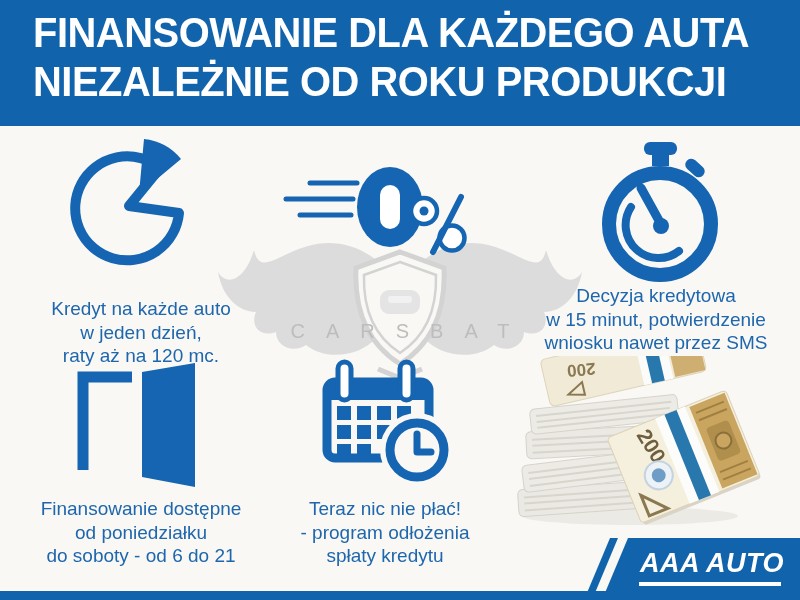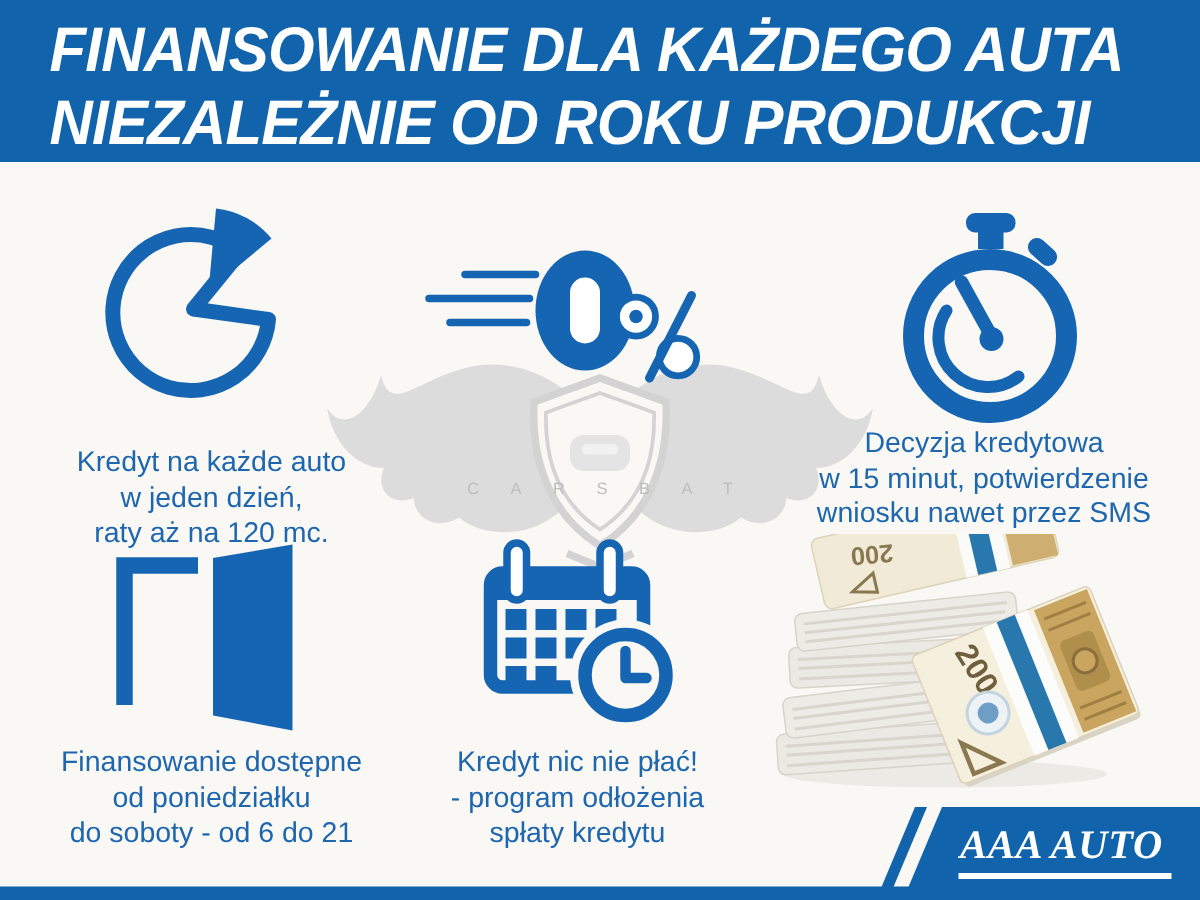--- a/index.html
+++ b/index.html
@@ -10,30 +10,30 @@
     --watermark-gray:#dcdcdc;
     --watermark-line:#d3d3d3;
     --watermark-text:#bdbdbd;
     --band-blue:#2878ae;
   }
   *{margin:0;padding:0;box-sizing:border-box}
   html,body{background:#e8e8e8;font-family:"Liberation Sans",sans-serif;}
   .page{position:relative;width:800px;height:600px;background:var(--page-bg);overflow:hidden;}
 
   
-  .header{position:absolute;left:0;top:0;width:800px;height:108px;background:var(--header-bg);font-style:italic;}
+  .header{position:absolute;left:0;top:0;width:800px;height:126px;background:var(--header-bg);}
   .h-line{position:absolute;left:33px;color:#fff;font-weight:bold;font-size:42px;line-height:44px;
           letter-spacing:-0.5px;white-space:nowrap;transform:scaleX(0.95);transform-origin:left center;}
   .h-line1{top:11px;}
   .h-line2{top:60px;}
 
   
   .wm-svg{position:absolute;left:212px;top:226px;width:376px;height:152px;}
   .wm-letters{position:absolute;left:240px;top:320px;width:320px;text-align:center;
-              font-size:11px;letter-spacing:21px;padding-left:21px;color:var(--watermark-text);}
+              font-size:20px;letter-spacing:21px;padding-left:21px;color:var(--watermark-text);}
 
   
   .icon{position:absolute;}
   .sb{stroke:var(--icon-blue);fill:none;}
   .fb{fill:var(--icon-blue);}
   .fw{fill:#ffffff;}
 
   
   .caption{position:absolute;color:var(--text-blue);font-size:19px;line-height:23.5px;
            font-weight:500;text-align:center;white-space:pre-line;z-index:2;}
@@ -41,21 +41,21 @@
   .cap2{left:252px;top:284px;width:266px;}
   .cap3{left:520px;top:284px;width:272px;}
   .cap4{left:8px;top:497px;width:266px;}
   .cap5{left:252px;top:497px;width:266px;}
 
   
   .strip{position:absolute;left:0;top:591px;width:800px;height:9px;background:var(--header-bg);}
   .logo-sliver{position:absolute;left:584px;top:538px;width:34px;height:62px;background:var(--header-bg);
                clip-path:polygon(26px 0,34px 0,8px 62px,0 62px);}
   .logo-banner{position:absolute;left:602px;top:538px;width:198px;height:62px;background:var(--header-bg);
-               clip-path:polygon(26px 0,198px 0,198px 62px,0 62px);font-family:Liberation Serif, serif;}
+               clip-path:polygon(26px 0,198px 0,198px 62px,0 62px);}
   .logo-text{position:absolute;left:38px;top:10px;color:#fff;font-weight:bold;font-style:italic;
              font-size:27px;letter-spacing:0.5px;white-space:nowrap;}
   .logo-underline{position:absolute;left:37px;top:44px;width:142px;height:4px;background:#fff;}
 
   .z2{z-index:2}
   .z1{z-index:1}
 </style>
 </head>
 <body>
 
@@ -180,21 +180,21 @@
 
   <div class="caption cap1">Kredyt na każde auto
 w jeden dzień,
 raty aż na 120 mc.</div>
   <div class="caption cap3">Decyzja kredytowa
 w 15 minut, potwierdzenie
 wniosku nawet przez SMS</div>
   <div class="caption cap4">Finansowanie dostępne
 od poniedziałku
 do soboty - od 6 do 21</div>
-  <div class="caption cap5">Kredyt nic nie płać!
+  <div class="caption cap5">Teraz nic nie płać!
 - program odłożenia
 spłaty kredytu</div>
 
   <div class="strip"></div>
   <div class="logo-sliver z2"></div>
   <div class="logo-banner z2">
     <div class="logo-text">AAA AUTO</div>
     <div class="logo-underline"></div>
   </div>
 

